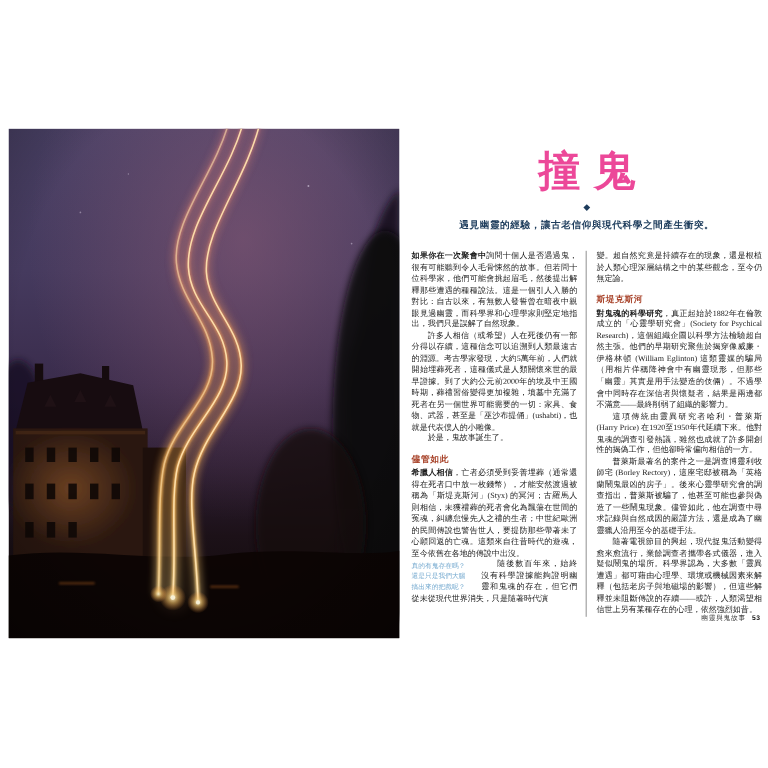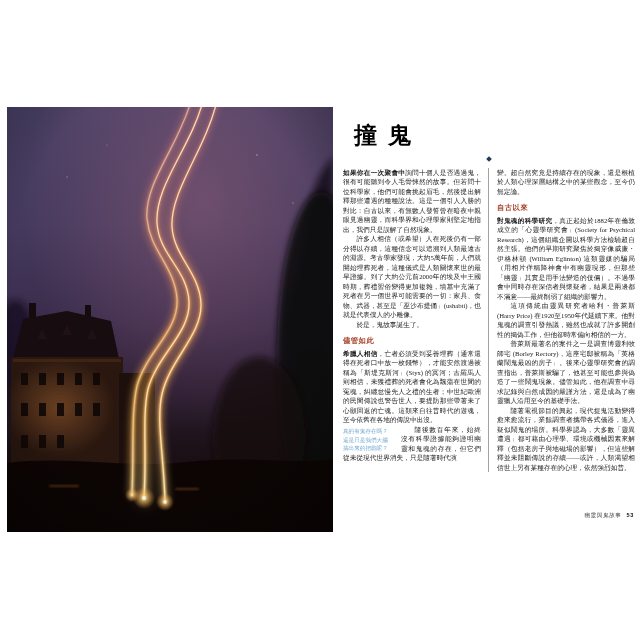--- a/index.html
+++ b/index.html
@@ -3,22 +3,22 @@
 <meta charset="utf-8">
 <style>
   html,body{margin:0;padding:0;background:#ffffff;}
   .canvas{position:relative;width:640px;height:640px;background:#fff;overflow:hidden;
           font-family:"Liberation Serif","DejaVu Serif",serif;}
   
   .photo-page{position:absolute;left:7px;top:107px;width:326px;height:425px;overflow:hidden;}
   .photo-page svg{display:block;width:100%;height:100%;}
   
   .text-page{position:absolute;left:343px;top:118px;width:292px;height:478px;}
-  .title{margin:4px 0 0;text-align:left;font-size:23px;font-weight:bold;
-         letter-spacing:11px;padding-left:11px;color:#000000;line-height:1.2;}
+  .title{margin:4px 0 0;text-align:center;font-size:35px;font-weight:bold;
+         letter-spacing:11px;padding-left:11px;color:#ec4899;line-height:1.2;}
   .title-dot{width:4px;height:4px;background:var(--deck_navy,#1d3c5c);
              margin:7px auto 7px;transform:rotate(45deg);}
   .deck{text-align:center;font-size:8px;font-weight:bold;color:var(--deck_navy,#1d3c5c);
         margin:0 4px 15px;line-height:1.5;letter-spacing:0.5px;}
   .columns{display:flex;align-items:stretch;}
   .col{width:138px;font-size:6.7px;line-height:1.42;color:var(--text_black,#1c1c1c);
        text-align:justify;}
   .col-left{padding-right:7px;}
   .col-right{border-left:1px solid var(--divider_gray,#a2a2a2);padding-left:8px;}
   .para{margin:0;}
@@ -160,20 +160,21 @@
       </g>
 
       <rect width="326" height="425" fill="url(#vig)"></rect>
     </svg>
   </div>
 
   <div class="text-page">
 
     <h1 class="title">撞鬼</h1>
     <div class="title-dot"></div>
+    <p class="deck">遇見幽靈的經驗，讓古老信仰與現代科學之間產生衝突。</p>
 
     <div class="columns">
 
       <div class="col col-left">
         <p class="para"><b>如果你在一次聚會中</b><span>詢問十個人是否遇過鬼，很有可能聽到令人毛骨悚然的故事。但若問十位科學家，他們可能會挑起眉毛，然後提出解釋那些遭遇的種種說法。這是一個引人入勝的對比：自古以來，有無數人發誓曾在暗夜中親眼見過幽靈，而科學界和心理學家則堅定地指出，我們只是誤解了自然現象。</span></p>
         <p class="para indent">許多人相信（或希望）人在死後仍有一部分得以存續，這種信念可以追溯到人類最遠古的淵源。考古學家發現，大約5萬年前，人們就開始埋葬死者，這種儀式是人類關懷來世的最早證據。到了大約公元前2000年的埃及中王國時期，葬禮習俗變得更加複雜，墳墓中充滿了死者在另一個世界可能需要的一切：家具、食物、武器，甚至是「巫沙布提俑」(ushabti)，也就是代表僕人的小雕像。</p>
         <p class="para indent">於是，鬼故事誕生了。</p>
 
         <h3 class="subhead">儘管如此</h3>
         <p class="para"><b>希臘人相信</b><span>，亡者必須受到妥善埋葬（通常還得在死者口中放一枚錢幣），才能安然渡過被稱為「斯堤克斯河」(Styx) 的冥河；古羅馬人則相信，未獲禮葬的死者會化為飄蕩在世間的冤魂，糾纏怠慢先人之禮的生者；中世紀歐洲的民間傳說也警告世人，要提防那些帶著未了心願回返的亡魂。這類來自往昔時代的遊魂，至今依舊在各地的傳說中出沒。</span></p>
@@ -184,21 +185,21 @@
             <div>還是只是我們大腦</div>
             <div>搞出來的把戲呢？</div>
           </div>
           <p class="para indent">隨後數百年來，始終沒有科學證據能夠證明幽靈和鬼魂的存在，但它們從未從現代世界消失，只是隨著時代演</p>
         </div>
       </div>
 
       <div class="col col-right">
         <p class="para">變。超自然究竟是持續存在的現象，還是根植於人類心理深層結構之中的某些觀念，至今仍無定論。</p>
 
-        <h3 class="subhead">自古以來</h3>
+        <h3 class="subhead">斯堤克斯河</h3>
         <p class="para"><b>對鬼魂的科學研究</b><span>，真正起始於1882年在倫敦成立的「心靈學研究會」(Society for Psychical Research)，這個組織企圖以科學方法檢驗超自然主張。他們的早期研究聚焦於揭穿像威廉・伊格林頓 (William Eglinton) 這類靈媒的騙局（用相片佯稱降神會中有幽靈現形，但那些「幽靈」其實是用手法變造的伎倆）。不過學會中同時存在深信者與懷疑者，結果是兩邊都不滿意——最終削弱了組織的影響力。</span></p>
         <p class="para indent">這項傳統由靈異研究者哈利・普萊斯 (Harry Price) 在1920至1950年代延續下來。他對鬼魂的調查引發熱議，雖然也成就了許多開創性的揭偽工作，但他卻時常偏向相信的一方。</p>
         <p class="para indent">普萊斯最著名的案件之一是調查博靈利牧師宅 (Borley Rectory)，這座宅邸被稱為「英格蘭鬧鬼最凶的房子」。後來心靈學研究會的調查指出，普萊斯被騙了，他甚至可能也參與偽造了一些鬧鬼現象。儘管如此，他在調查中尋求記錄與自然成因的嚴謹方法，還是成為了幽靈獵人沿用至今的基礎手法。</p>
         <p class="para indent">隨著電視節目的興起，現代捉鬼活動變得愈來愈流行，業餘調查者攜帶各式儀器，進入疑似鬧鬼的場所。科學界認為，大多數「靈異遭遇」都可藉由心理學、環境或機械因素來解釋（包括老房子與地磁場的影響），但這些解釋並未阻斷傳說的存續——或許，人類渴望相信世上另有某種存在的心理，依然強烈如昔。</p>
       </div>
     </div>
 
     <div class="footer">
       <span>幽靈與鬼故事</span><span class="folio">53</span>
     </div>

